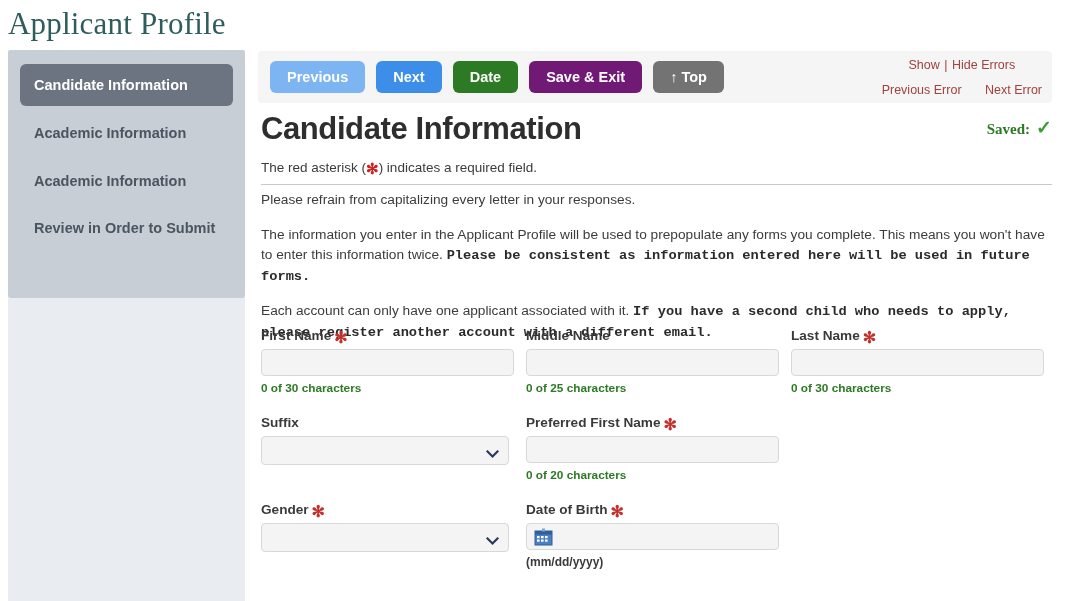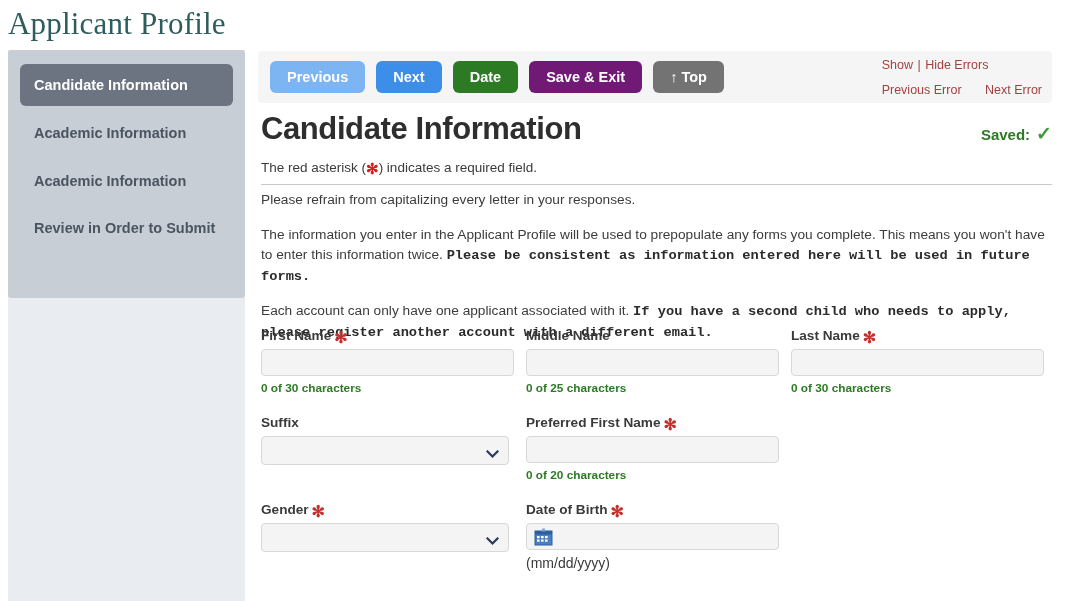--- a/index.html
+++ b/index.html
@@ -98,21 +98,21 @@
   .tbtn.prev   { background: #7db4f2; }
   .tbtn.next   { background: #3d8ee8; }
   .tbtn.save   { background: #2d7a24; }
   .tbtn.exit   { background: #701a75; }
   .tbtn.top    { background: #737373; }
 
   #error-links {
     position: absolute;
     right: 10px;
     top: 8px;
-    text-align: left;
+    text-align: center;
     color: #a1423f;
     font-size: 12.5px;
     line-height: 1.0;
   }
   #error-links .row1 { margin-bottom: 12px; }
   .elink {
     color: #a1423f;
     text-decoration: none;
     cursor: pointer;
   }
@@ -133,25 +133,26 @@
     top: 0;
     font-size: 31px;
     font-weight: bold;
     color: #2e2e2e;
     letter-spacing: -0.4px;
     white-space: nowrap;
   }
   #saved-indicator {
     position: absolute;
     right: 0;
-    top: 11px;
+    top: 5px;
     font-size: 15px;
     font-weight: bold;
     color: #2d7a24;
     white-space: nowrap;
+    font-family: Liberation Serif, serif;
   }
   #saved-check {
     color: #3d9c35;
     font-size: 19px;
     font-weight: bold;
     margin-left: 6px;
   }
 
   #required-note {
     position: absolute;
@@ -260,22 +261,22 @@
     top: 9px;
     pointer-events: none;
   }
   .counter {
     font-size: 11.8px;
     font-weight: bold;
     color: #2d7a24;
     margin-top: 5px;
   }
   .hint {
-    font-size: 14px;
-    font-weight: normal;
+    font-size: 12px;
+    font-weight: bold;
     color: #3a3a3a;
     margin-top: 5px;
   }
   .spacer-counter { height: 17px; }
   .dob-wrap { position: relative; width: 253px; }
   .dob-input {
     width: 253px;
     height: 27px;
     box-sizing: border-box;
     background: #f4f4f4;

